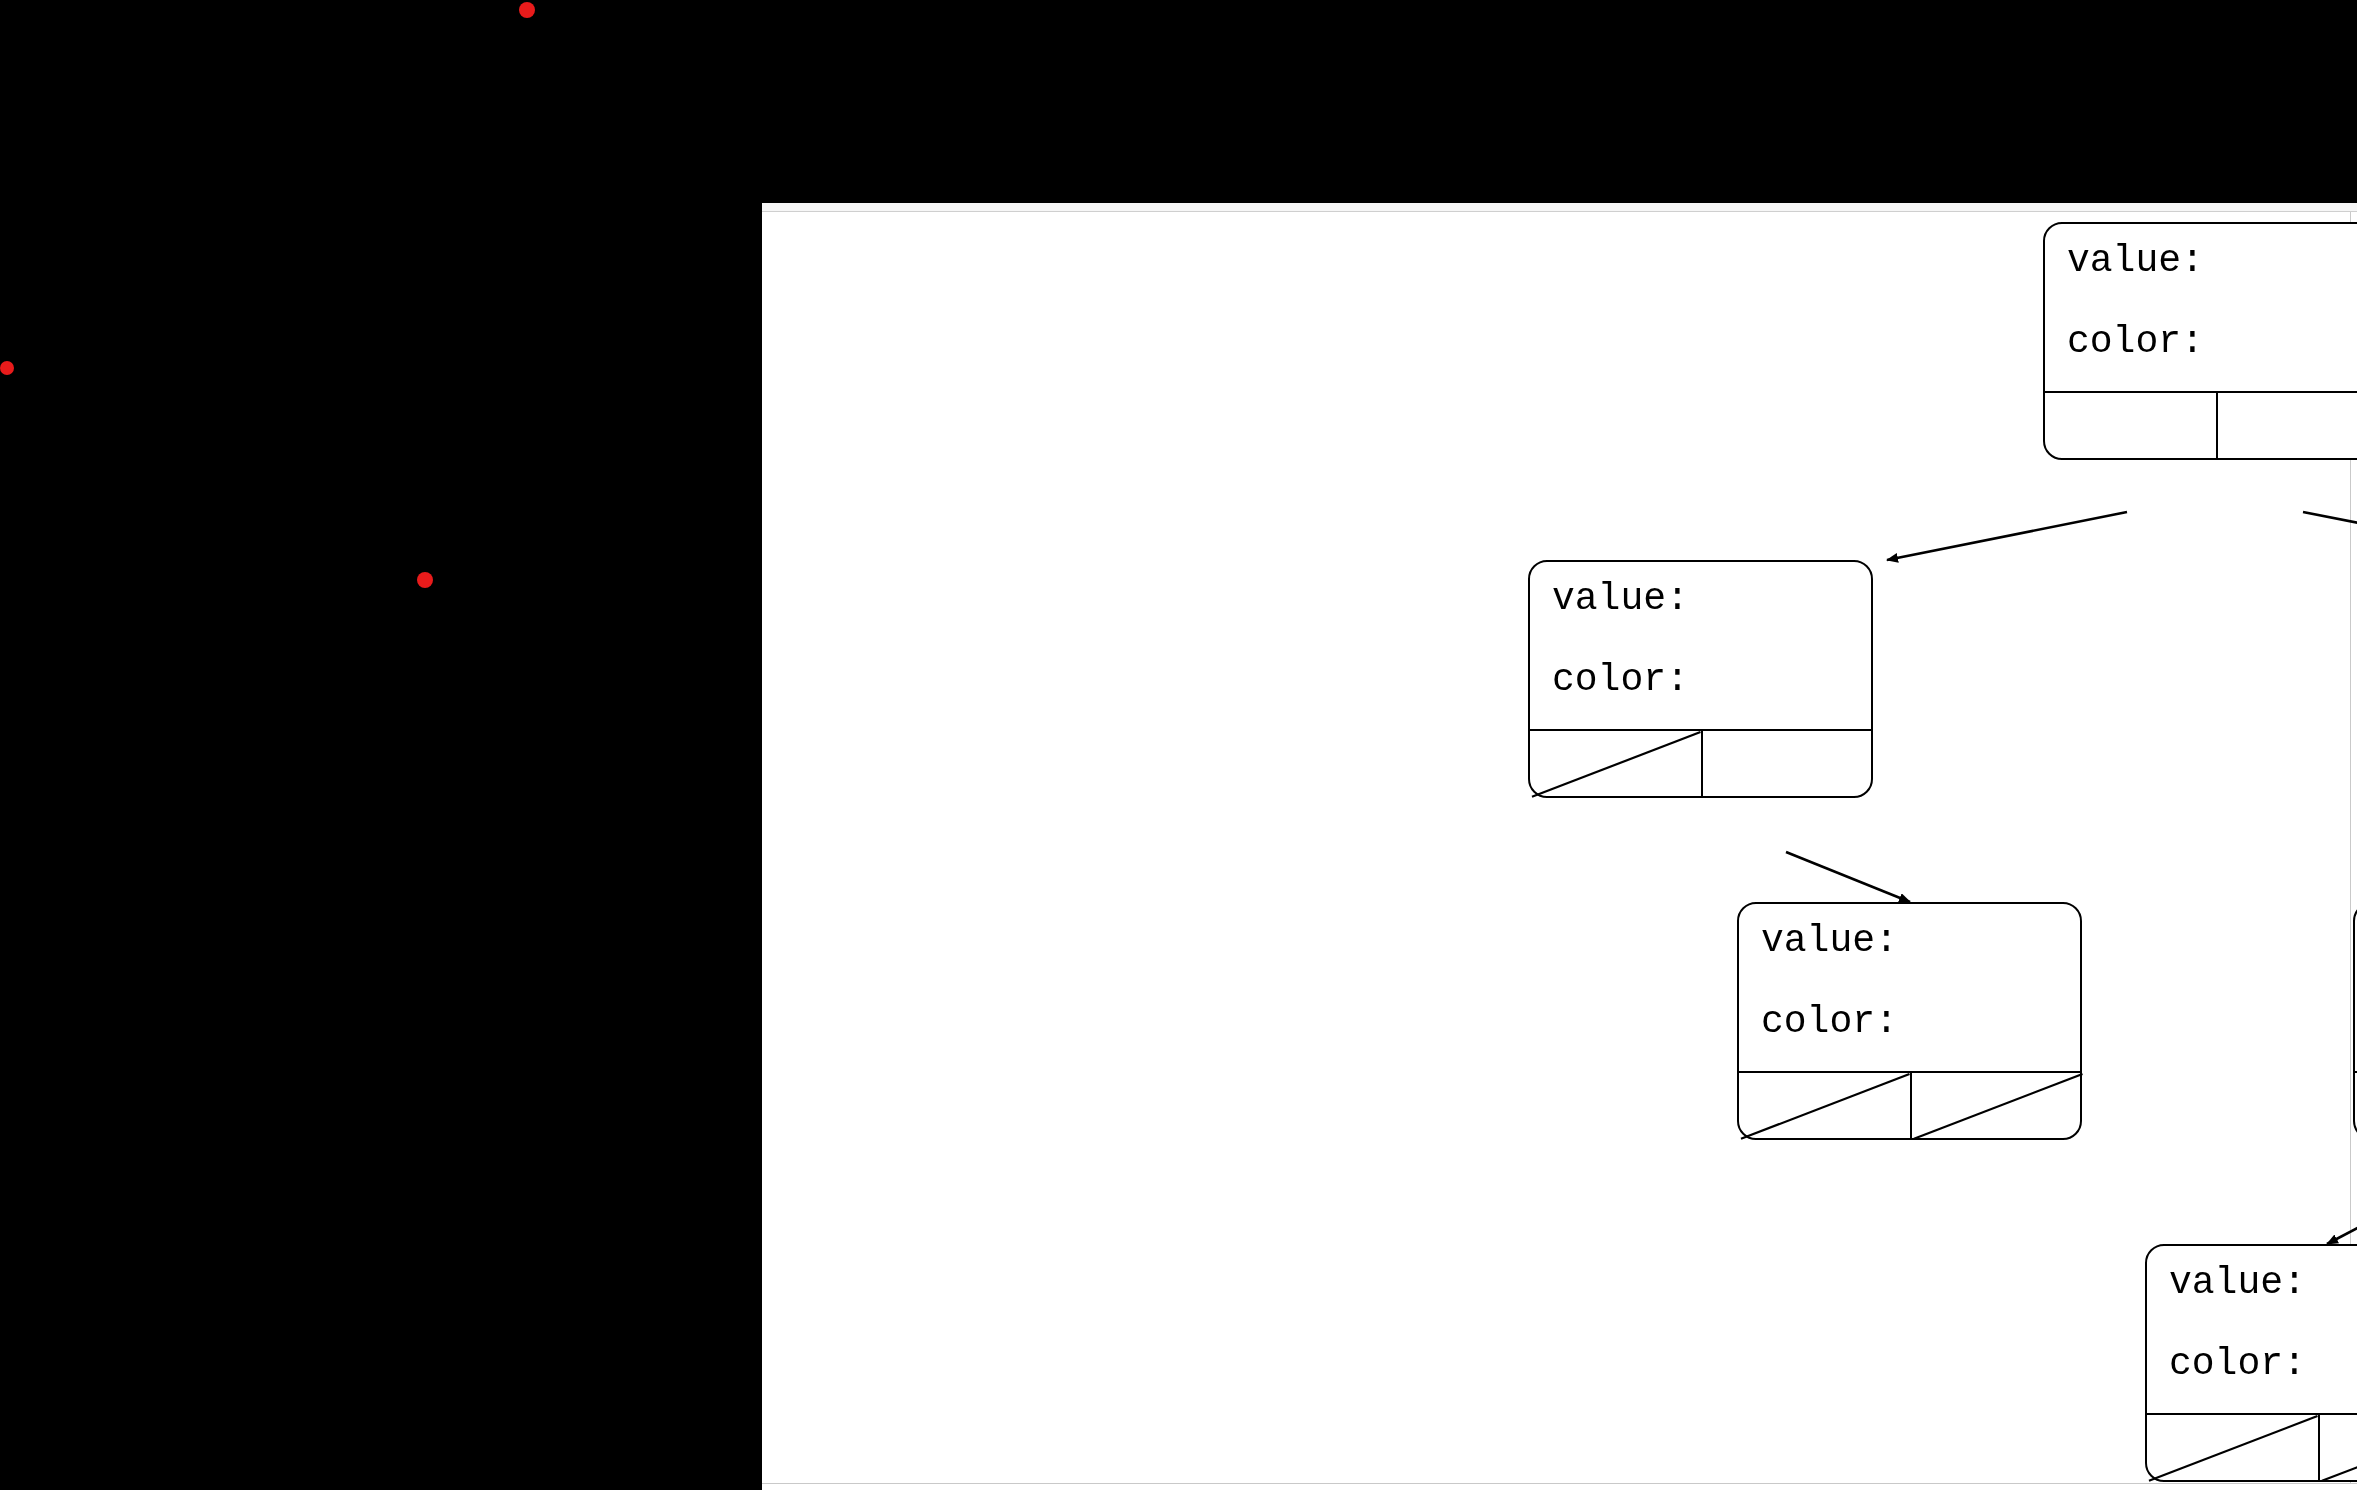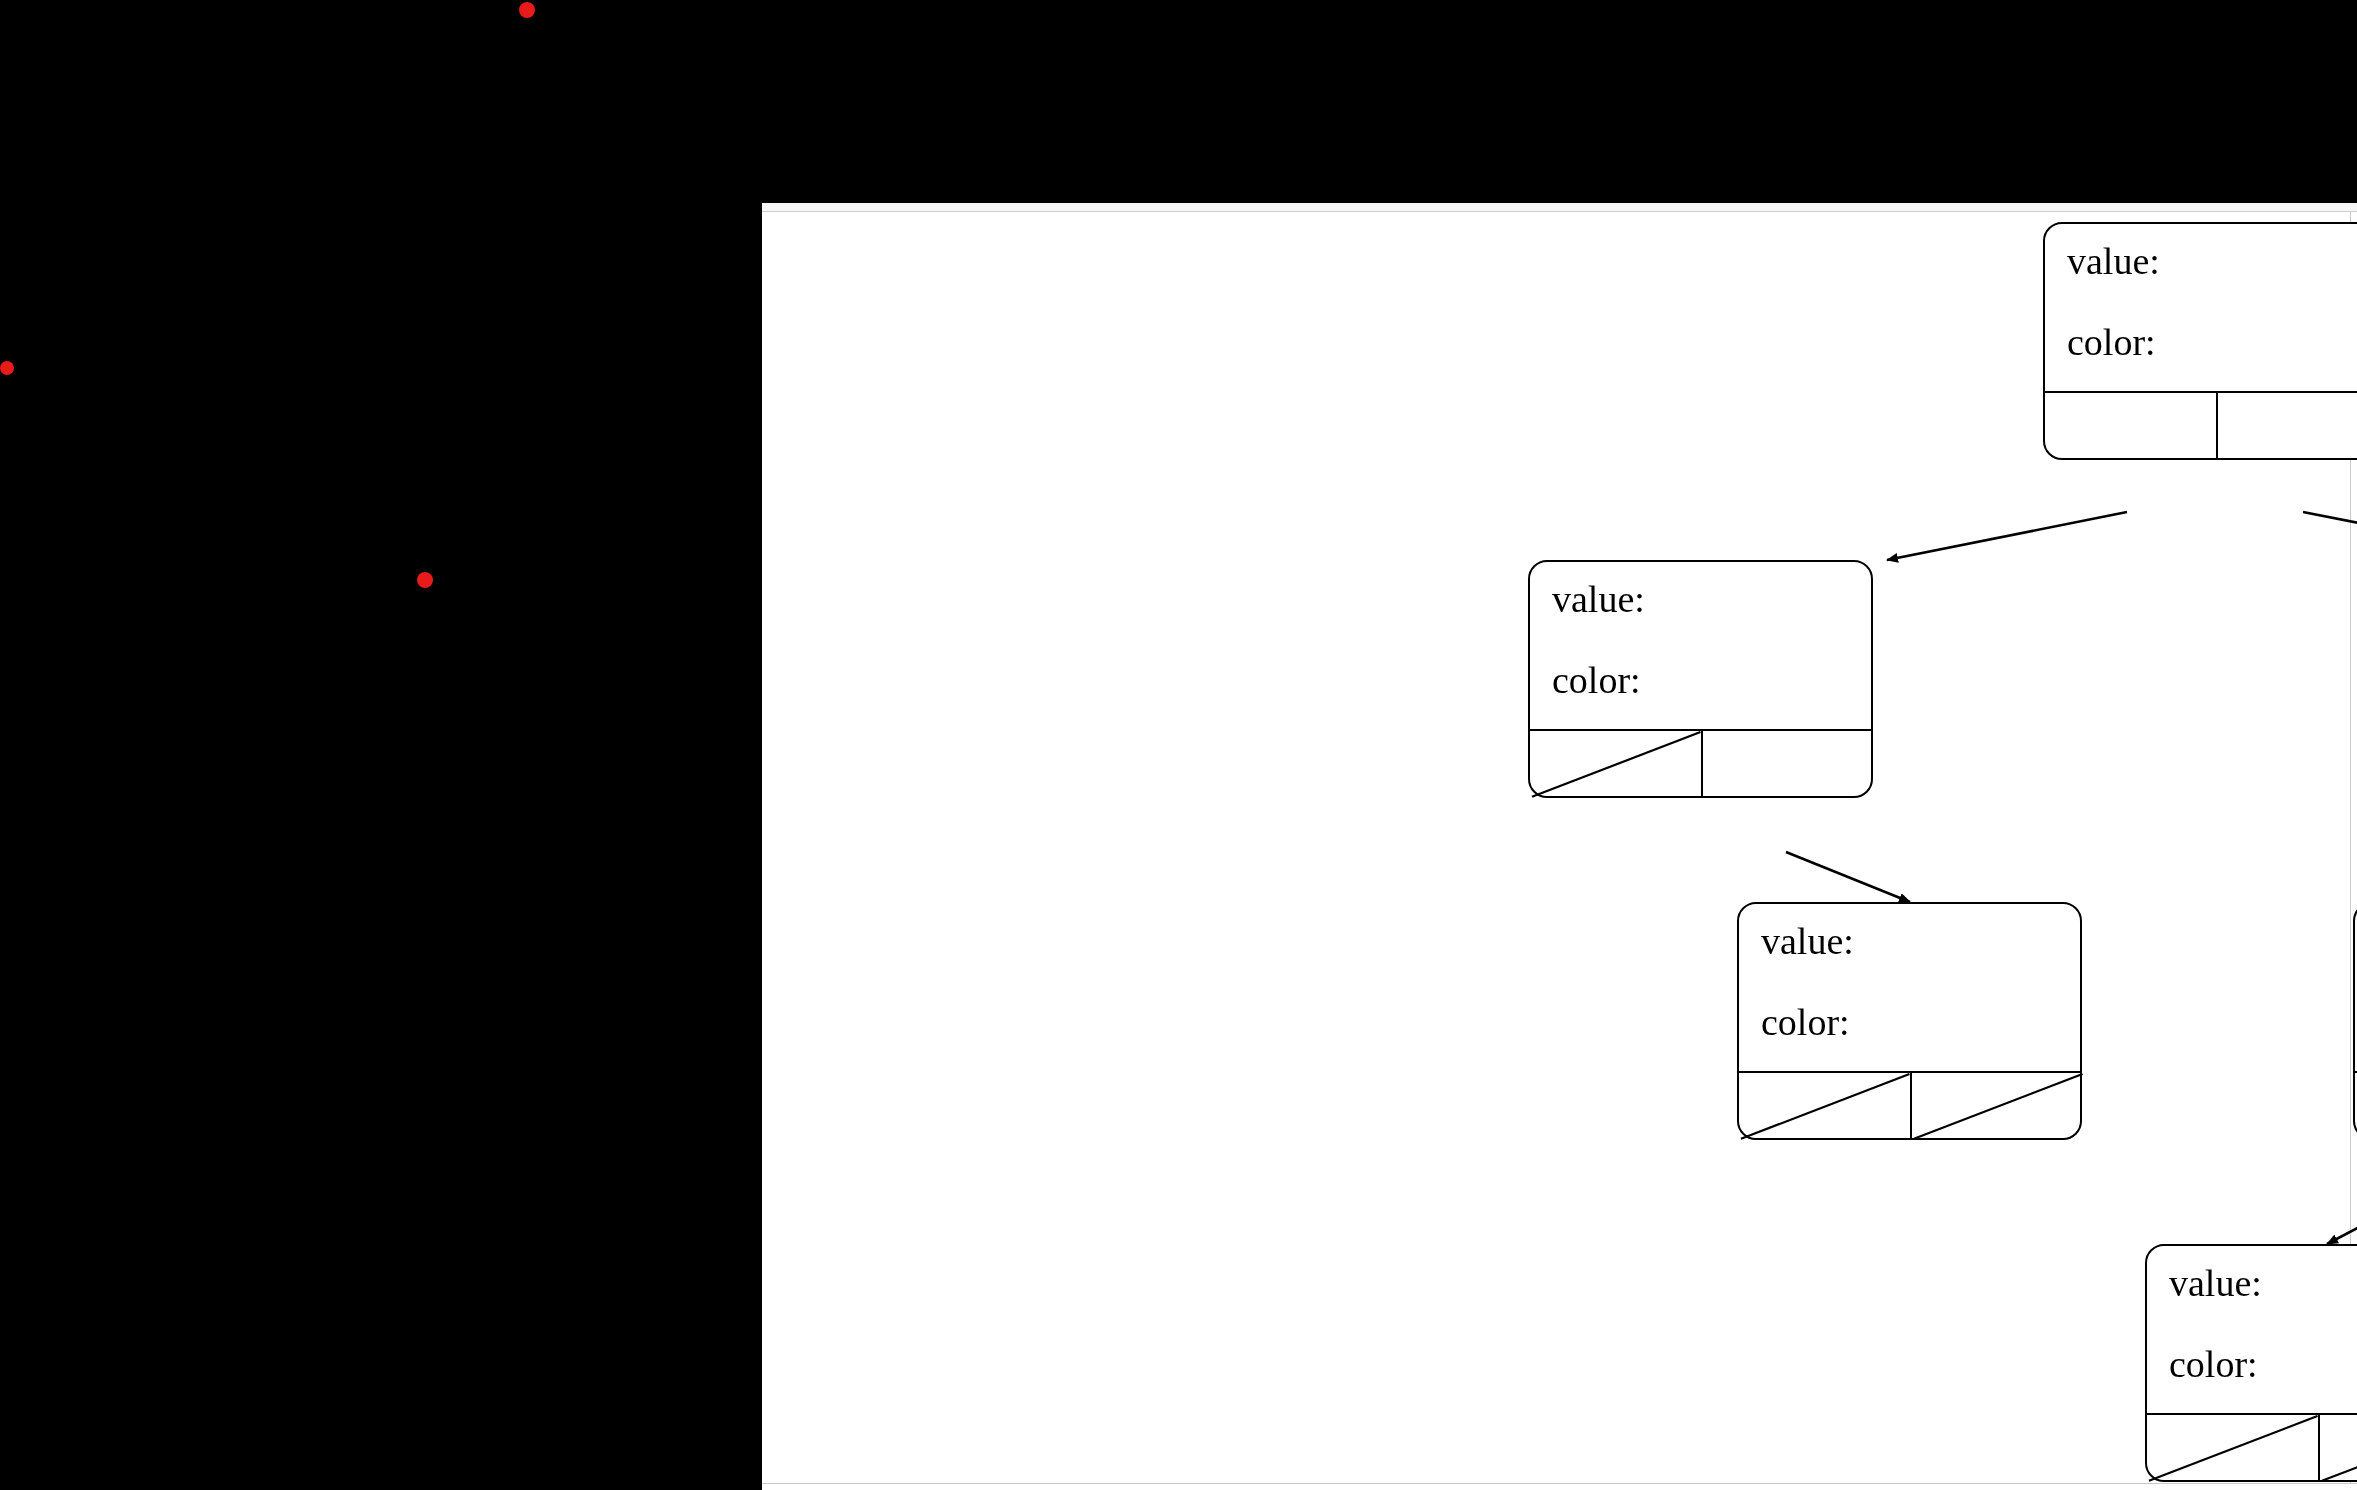--- a/index.html
+++ b/index.html
@@ -9,21 +9,21 @@
     background: #000000;
     width: 2357px;
     height: 1490px;
     overflow: hidden;
   }
   #root-canvas {
     position: relative;
     width: 2357px;
     height: 1490px;
     background: #000000;
-    font-family: Liberation Serif, serif;
+    font-family: Liberation Mono, monospace;
   }
 
   
   .backdrop {
     position: absolute;
     left: 0; top: 0;
     width: 2357px; height: 1490px;
     background: #000000;
   }
 

